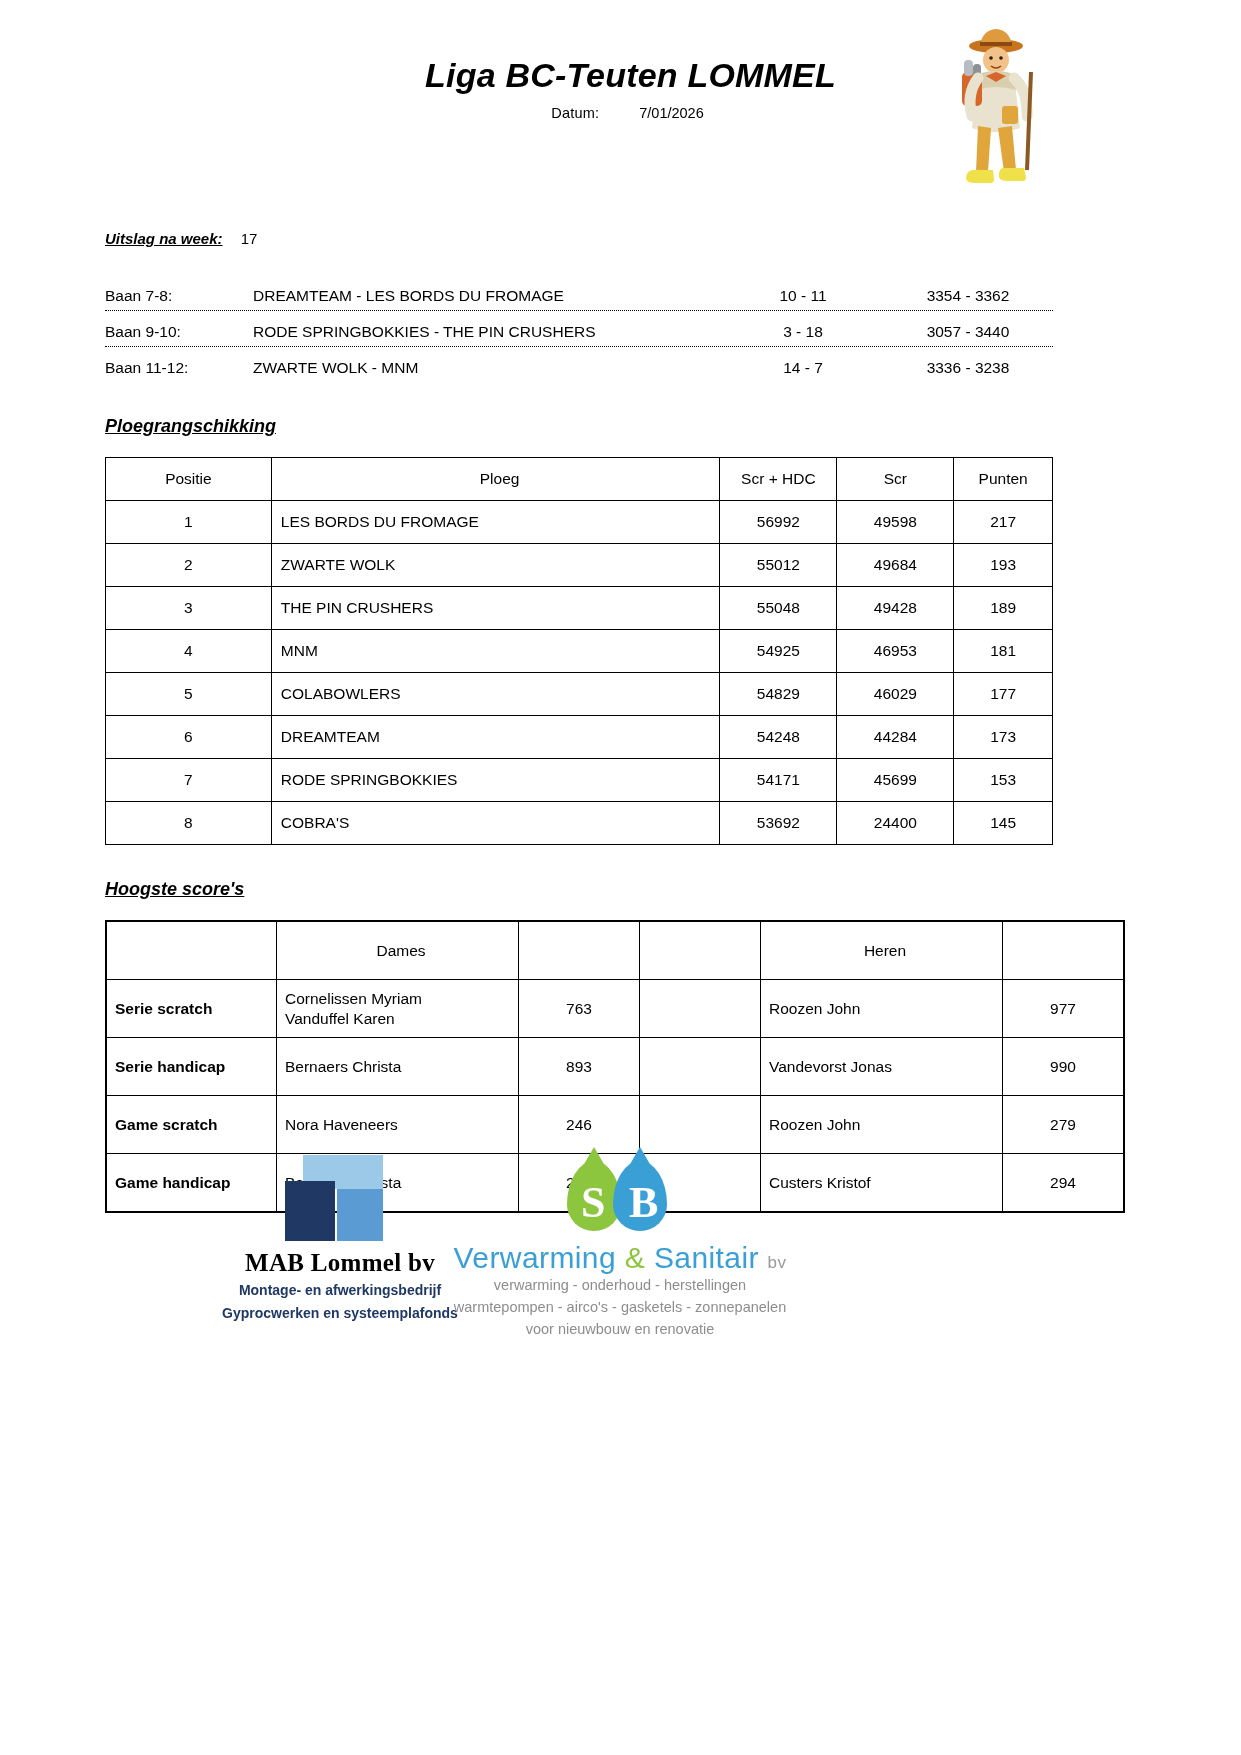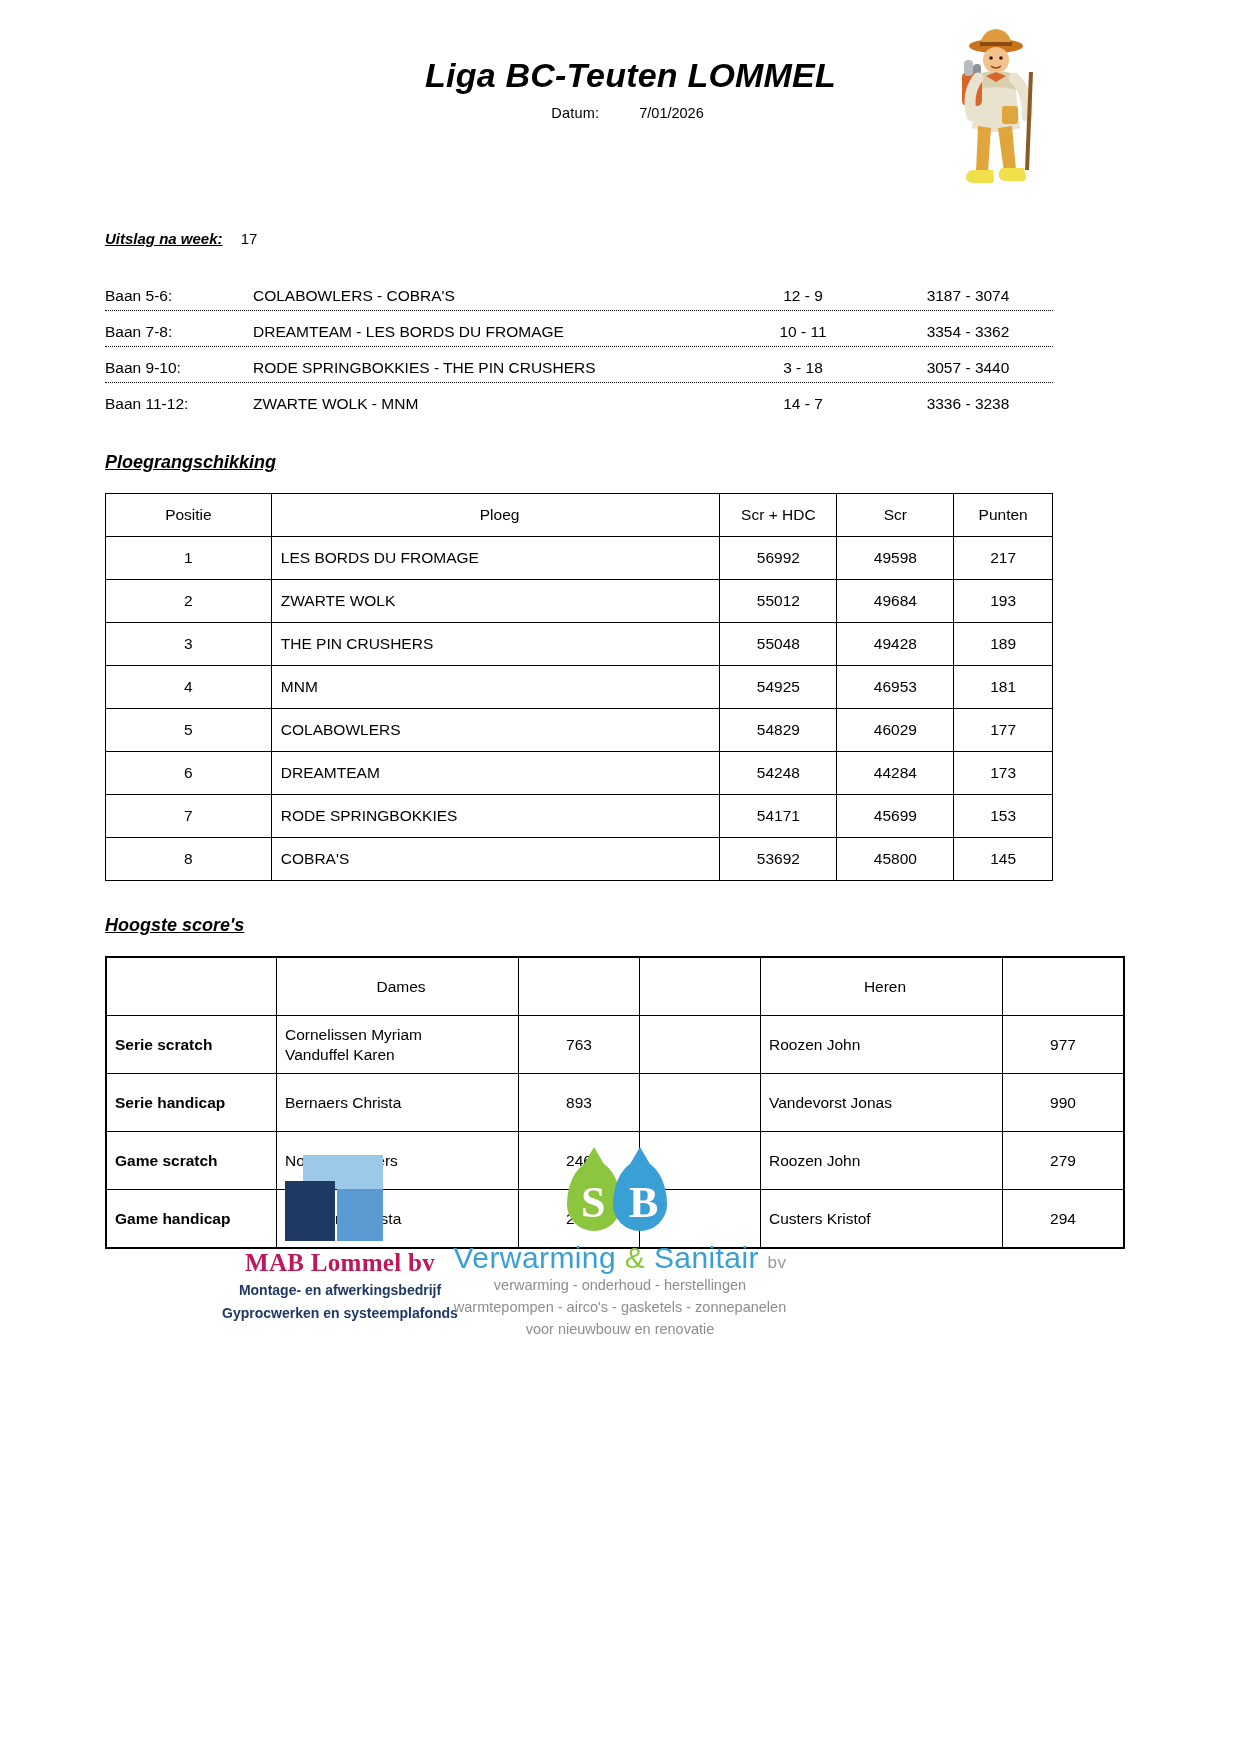--- a/index.html
+++ b/index.html
@@ -204,21 +204,21 @@
     background: #5a9bd3;
   }
   .mab-sq3 {
     position: absolute; left: 0; top: 26px; width: 50px; height: 60px;
     background: #1f3864;
   }
   .mab-name {
     font-family: "Liberation Serif", serif;
     font-size: 25px;
     font-weight: bold;
-    color: #be185d;
+    color: #000000;
     letter-spacing: 0.3px;
   }
   .mab-sub {
     font-size: 14px;
     font-weight: bold;
     color: #1f3864;
     line-height: 1.35;
     margin-top: 4px;
   }
 
@@ -337,26 +337,20 @@
     </div>
   </div>
 
   <div class="uitslag-line">
     <span class="uw">Uitslag na week:</span>
     <span class="week-val">17</span>
   </div>
 
   <div class="results">
     <div class="result-row">
-      <div class="r-baan">Baan 5-6:</div>
-      <div class="r-match">COLABOWLERS - COBRA'S</div>
-      <div class="r-pts">12 - 9</div>
-      <div class="r-pins">3187 - 3074</div>
-    </div>
-    <div class="result-row">
       <div class="r-baan">Baan 7-8:</div>
       <div class="r-match">DREAMTEAM - LES BORDS DU FROMAGE</div>
       <div class="r-pts">10 - 11</div>
       <div class="r-pins">3354 - 3362</div>
     </div>
     <div class="result-row">
       <div class="r-baan">Baan 9-10:</div>
       <div class="r-match">RODE SPRINGBOKKIES - THE PIN CRUSHERS</div>
       <div class="r-pts">3 - 18</div>
       <div class="r-pins">3057 - 3440</div>
@@ -428,21 +422,21 @@
         <td class="c-pos">7</td>
         <td class="c-team">RODE SPRINGBOKKIES</td>
         <td class="c-hdc">54171</td>
         <td class="c-scr">45699</td>
         <td class="c-pts">153</td>
       </tr>
       <tr>
         <td class="c-pos">8</td>
         <td class="c-team">COBRA'S</td>
         <td class="c-hdc">53692</td>
-        <td class="c-scr">45800</td>
+        <td class="c-scr">24400</td>
         <td class="c-pts">145</td>
       </tr>
     </tbody>
   </table>
 
   <div class="section-heading">Hoogste score's</div>
 
   <table class="highscores">
     <thead>
       <tr>

